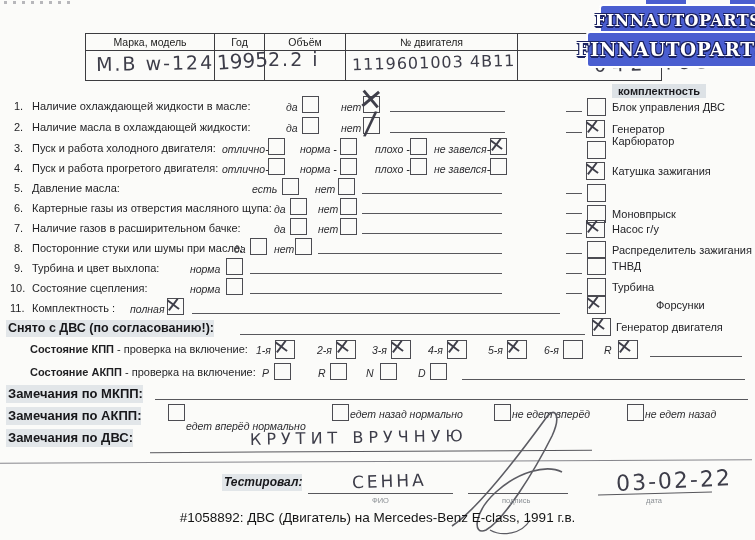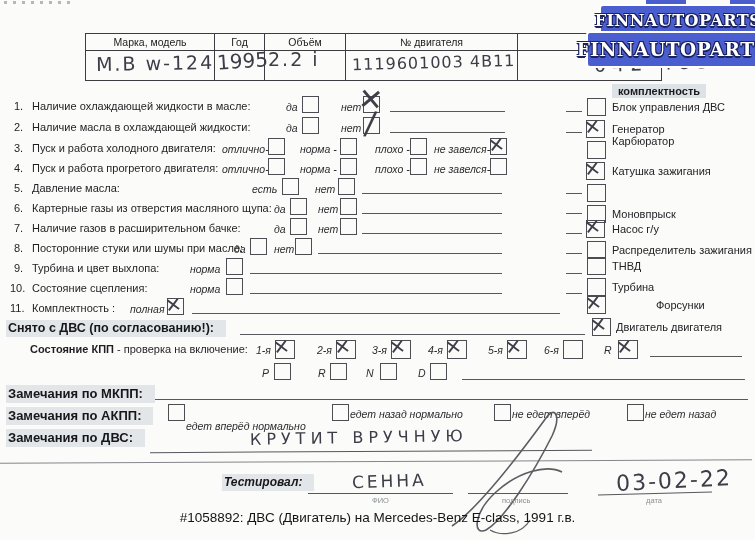--- a/index.html
+++ b/index.html
@@ -11,21 +11,21 @@
   .vt{border-collapse:collapse;}
   .vt td{border:1.6px solid #3c3c40;padding:0;}
   .vt .hd{font-size:10.5px;text-align:center;height:16px;color:#222;}
   .vt .dr td{height:29px;}
   
   .hw{font-family:"DejaVu Sans",sans-serif;color:#3d3d49;font-weight:400;white-space:nowrap;}
   .hw-caps{text-transform:uppercase;}
   
   .q{font-size:11px;color:#1f1f22;white-space:nowrap;}
   .opt{font-size:10.5px;font-style:italic;color:#2c2c30;white-space:nowrap;}
-  .boldlbl{font-size:12px;font-weight:bold;color:#17171a;background:#e2e6e9;padding:1px 12px 2px 2px;white-space:nowrap;}
+  .boldlbl{font-size:12px;font-weight:bold;color:#17171a;background:#e2e6e9;padding:1px 0 2px 2px;white-space:nowrap;}
   .semilbl{font-size:11px;color:#1f1f22;white-space:nowrap;}
   .semilbl b{font-weight:bold;}
   .tiny{font-size:7.5px;color:#8a8f94;}
   
   .cb{position:absolute;width:15px;height:15px;border:1.6px solid #4c4c52;background:transparent;}
   .cb2{width:17px;height:16px;}
   .cb3{width:18px;height:17px;}
   .cb.checked::before{content:"\2715";position:absolute;left:-3px;top:-6px;font-size:20px;color:#3f3f4a;transform:rotate(-8deg);font-family:"DejaVu Sans",sans-serif;}
   .cb.wild.checked::before{font-size:30px;left:-6px;top:-15px;transform:rotate(5deg);}
   .cb.slash.checked::before{content:"\2215";font-size:32px;left:1px;top:-14px;transform:rotate(8deg);}
@@ -103,21 +103,21 @@
   <div class="abs cmp-lbl" style="left:612px;top:223px;">Насос г/у</div>
   <div class="cb cb2" style="left:587px;top:241px;"></div>
   <div class="abs cmp-lbl" style="left:612px;top:244px;">Распределитель зажигания</div>
   <div class="cb cb2" style="left:587px;top:257px;"></div>
   <div class="abs cmp-lbl" style="left:612px;top:260px;">ТНВД</div>
   <div class="cb cb2" style="left:587px;top:278px;"></div>
   <div class="abs cmp-lbl" style="left:612px;top:281px;">Турбина</div>
   <div class="cb cb2 checked" style="left:587px;top:296px;"></div>
   <div class="abs cmp-lbl" style="left:612px;top:299px;margin-left:44px;">Форсунки</div>
   <div class="cb cb2 checked" style="left:592px;top:318px;"></div>
-  <div class="abs cmp-lbl" style="left:616px;top:321px;">Двигатель двигателя</div>
+  <div class="abs cmp-lbl" style="left:616px;top:321px;">Генератор двигателя</div>
 
   <div class="abs q" style="left:14px;top:100px;"><span>1.</span></div>
   <div class="abs q" style="left:32px;top:100px;">Наличие охлаждающей жидкости в масле:</div>
   <div class="abs opt" style="left:286px;top:101px;">да</div>
   <div class="cb" style="left:302px;top:96px;"></div>
   <div class="abs opt" style="left:341px;top:101px;">нет</div>
   <div class="cb wild checked" style="left:363px;top:96px;"></div>
   <div class="ln" style="left:390px;top:111px;width:115px;"></div>
   <div class="dash" style="left:566px;top:111px;"></div>
 
@@ -221,20 +221,21 @@
   <div class="abs opt" style="left:428px;top:344px;">4-я</div>
   <div class="cb cb3 checked" style="left:447px;top:340px;"></div>
   <div class="abs opt" style="left:488px;top:344px;">5-я</div>
   <div class="cb cb3 checked" style="left:507px;top:340px;"></div>
   <div class="abs opt" style="left:544px;top:344px;">6-я</div>
   <div class="cb cb3" style="left:563px;top:340px;"></div>
   <div class="abs opt" style="left:604px;top:344px;">R</div>
   <div class="cb cb3 checked" style="left:618px;top:340px;"></div>
   <div class="ln" style="left:650px;top:356px;width:92px;"></div>
 
+  <div class="abs semilbl" style="left:30px;top:366px;"><b>Состояние АКПП</b><span> - проверка на включение:</span></div>
   <div class="abs opt" style="left:262px;top:367px;">P</div>
   <div class="cb" style="left:274px;top:363px;"></div>
   <div class="abs opt" style="left:318px;top:367px;">R</div>
   <div class="cb" style="left:330px;top:363px;"></div>
   <div class="abs opt" style="left:366px;top:367px;">N</div>
   <div class="cb" style="left:380px;top:363px;"></div>
   <div class="abs opt" style="left:418px;top:367px;">D</div>
   <div class="cb" style="left:430px;top:363px;"></div>
   <div class="ln" style="left:462px;top:379px;width:283px;"></div>
 

